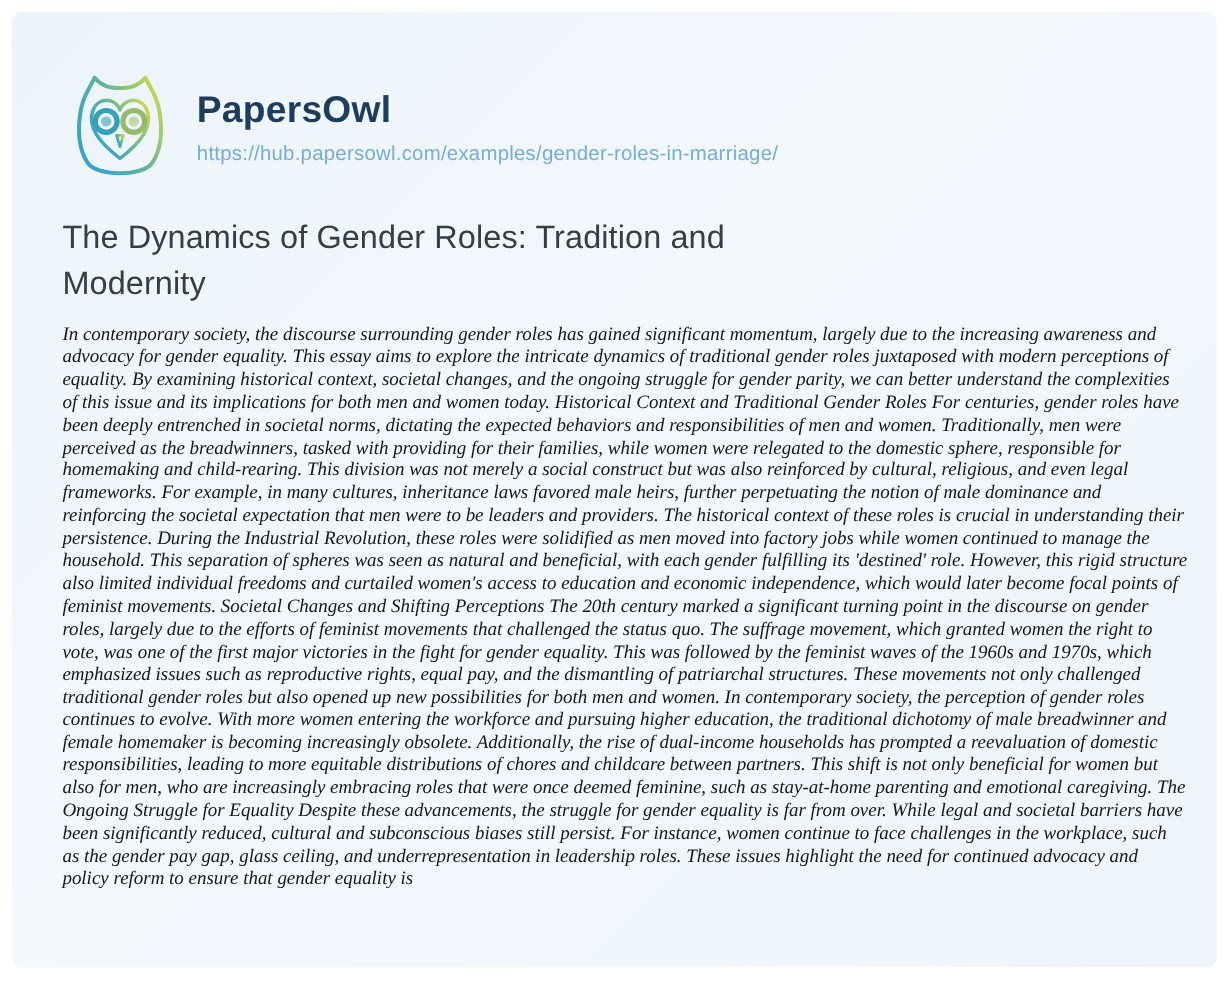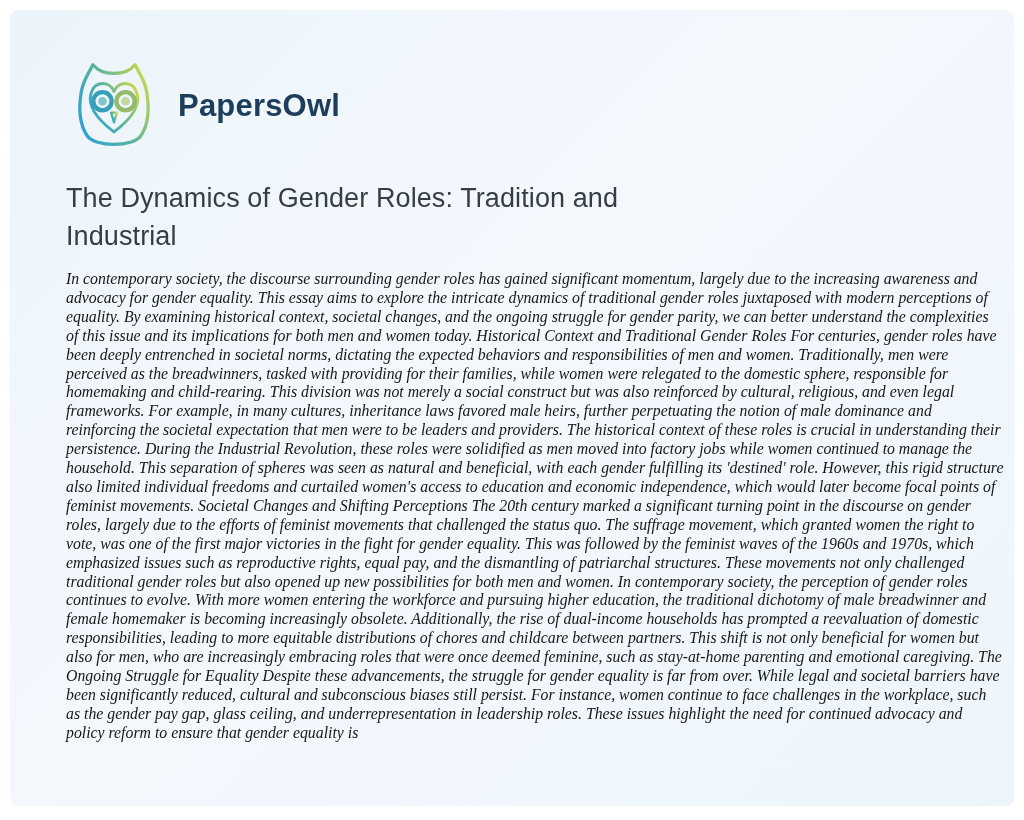--- a/index.html
+++ b/index.html
@@ -17,21 +17,21 @@
     height: 820px;
     padding: 10px 10px 14px 10px;
     background: #ffffff;
   }
   .page {
     box-sizing: border-box;
     width: 100%;
     height: 100%;
     border-radius: 8px;
     background: linear-gradient(135deg, #ecf4fb 0%, #f3f8fd 45%, #edf5fb 100%);
-    padding: 45px 36px 20px 56px;
+    padding: 45px 36px 20px 42px;
     overflow: hidden;
   }
   .header {
     display: flex;
     align-items: center;
     gap: 16px;
   }
   .logo {
     width: 96px;
     height: 102px;
@@ -100,21 +100,22 @@
         <circle cx="38" cy="48" r="4.5" fill="#7fc4cf"></circle>
 
         <circle cx="62" cy="48" r="9.5" stroke="#93bb6a" stroke-width="4.5" fill="none"></circle>
         <circle cx="62" cy="48" r="4.5" fill="#c2d9a2"></circle>
 
         <path d="M47 60 L 53 60 L 50 70 Z" stroke="url(#owlGrad)" stroke-width="2.4" fill="none" stroke-linejoin="round"></path>
       </svg>
 
       <div class="brand-col">
         <div class="brand">PapersOwl</div>
+        <a class="url" href="#">https://hub.papersowl.com/examples/gender-roles-in-marriage/</a>
       </div>
     </div>
 
-    <h1 class="title">The Dynamics of Gender Roles: Tradition and Industrial</h1>
+    <h1 class="title">The Dynamics of Gender Roles: Tradition and Modernity</h1>
 
     <p class="body-text">In contemporary society, the discourse surrounding gender roles has gained significant momentum, largely due to the increasing awareness and advocacy for gender equality. This essay aims to explore the intricate dynamics of traditional gender roles juxtaposed with modern perceptions of equality. By examining historical context, societal changes, and the ongoing struggle for gender parity, we can better understand the complexities of this issue and its implications for both men and women today. Historical Context and Traditional Gender Roles For centuries, gender roles have been deeply entrenched in societal norms, dictating the expected behaviors and responsibilities of men and women. Traditionally, men were perceived as the breadwinners, tasked with providing for their families, while women were relegated to the domestic sphere, responsible for homemaking and child-rearing. This division was not merely a social construct but was also reinforced by cultural, religious, and even legal frameworks. For example, in many cultures, inheritance laws favored male heirs, further perpetuating the notion of male dominance and reinforcing the societal expectation that men were to be leaders and providers. The historical context of these roles is crucial in understanding their persistence. During the Industrial Revolution, these roles were solidified as men moved into factory jobs while women continued to manage the household. This separation of spheres was seen as natural and beneficial, with each gender fulfilling its 'destined' role. However, this rigid structure also limited individual freedoms and curtailed women's access to education and economic independence, which would later become focal points of feminist movements. Societal Changes and Shifting Perceptions The 20th century marked a significant turning point in the discourse on gender roles, largely due to the efforts of feminist movements that challenged the status quo. The suffrage movement, which granted women the right to vote, was one of the first major victories in the fight for gender equality. This was followed by the feminist waves of the 1960s and 1970s, which emphasized issues such as reproductive rights, equal pay, and the dismantling of patriarchal structures. These movements not only challenged traditional gender roles but also opened up new possibilities for both men and women. In contemporary society, the perception of gender roles continues to evolve. With more women entering the workforce and pursuing higher education, the traditional dichotomy of male breadwinner and female homemaker is becoming increasingly obsolete. Additionally, the rise of dual-income households has prompted a reevaluation of domestic responsibilities, leading to more equitable distributions of chores and childcare between partners. This shift is not only beneficial for women but also for men, who are increasingly embracing roles that were once deemed feminine, such as stay-at-home parenting and emotional caregiving. The Ongoing Struggle for Equality Despite these advancements, the struggle for gender equality is far from over. While legal and societal barriers have been significantly reduced, cultural and subconscious biases still persist. For instance, women continue to face challenges in the workplace, such as the gender pay gap, glass ceiling, and underrepresentation in leadership roles. These issues highlight the need for continued advocacy and policy reform to ensure that gender equality is</p>
 
   </div>
 </div>
 
 </body></html>

